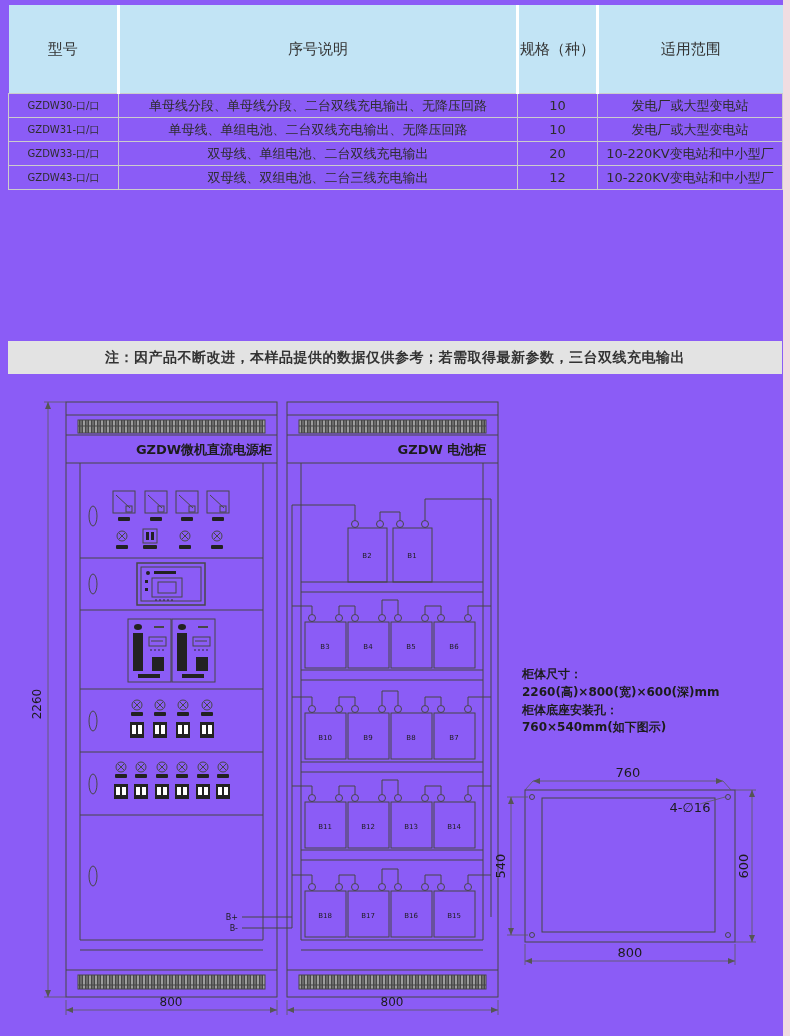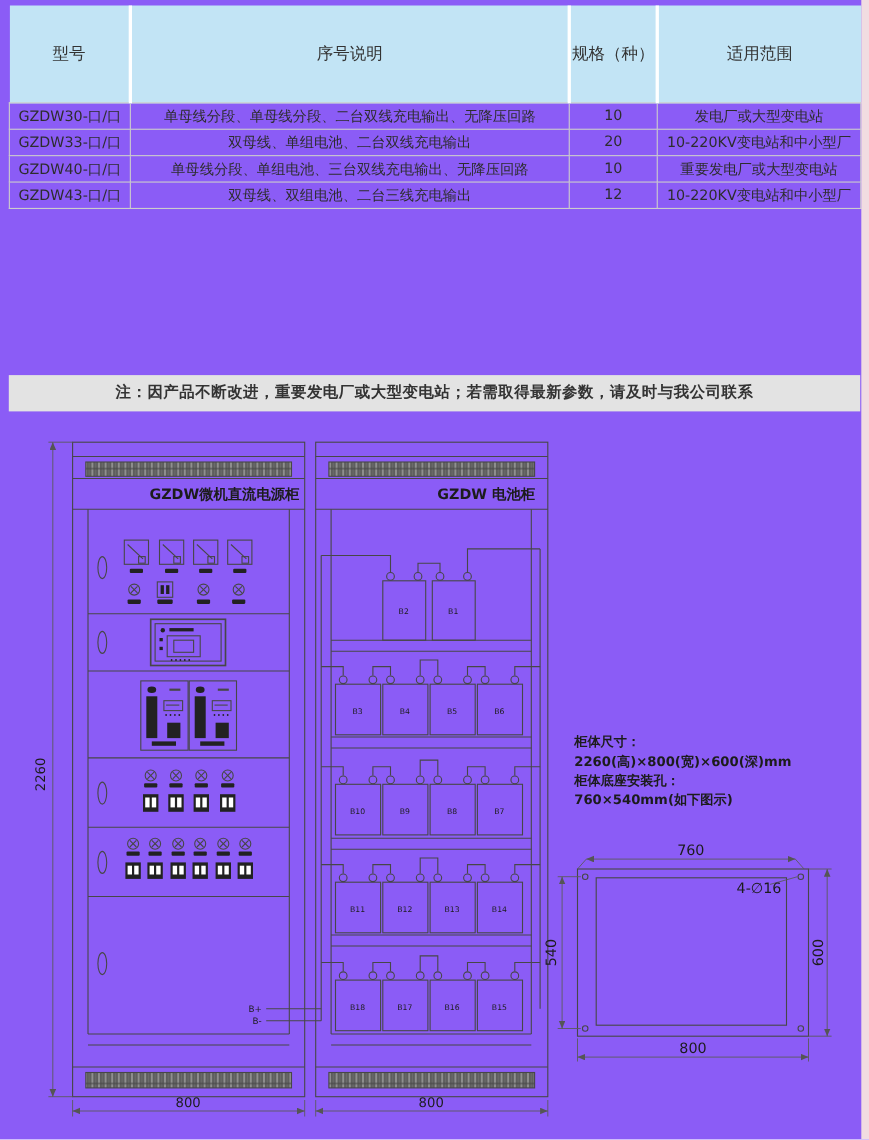--- a/index.html
+++ b/index.html
@@ -12,21 +12,21 @@
   table.spec-table { position:absolute; left:8px; top:5px; width:774px; border-collapse:collapse; table-layout:fixed; }
   table.spec-table th {
     background:#c2e4f5; height:88px; font-size:15px; font-weight:400; color:#333;
     border-right:3px solid #fff; text-align:center; padding:0;
   }
   table.spec-table th:last-child { border-right:none; }
   table.spec-table td {
     height:23px; font-size:13px; color:#2d2d2d; text-align:center; padding:0 2px;
     border:1px solid #cccccc; white-space:nowrap; overflow:hidden;
   }
-  table.spec-table td.c-model { font-size:13px; }
+  table.spec-table td.c-model { font-size:10px; }
   .note-bar {
     position:absolute; left:8px; top:341px; width:774px; height:33px; background:#e3e3e3;
     text-align:center; line-height:33px; font-size:14px; font-weight:bold; color:#333;
     letter-spacing:0.5px;
   }
   .drawing { position:absolute; left:0; top:374px; width:790px; height:662px; }
   svg { stroke:#474747; fill:none; stroke-width:1; }
   svg text { stroke:none; fill:#1c1c1c; }
   svg .thin { stroke:#5a5a5a; stroke-width:0.8; }
   svg .dark { fill:#222; stroke:none; }
@@ -58,42 +58,42 @@
       </tr>
     </thead>
     <tbody>
       <tr>
           <td class="c-model">GZDW30-口/口</td>
           <td>单母线分段、单母线分段、二台双线充电输出、无降压回路</td>
           <td>10</td>
           <td>发电厂或大型变电站</td>
         </tr>
       <tr>
+          <td class="c-model">GZDW31-口/口</td>
+          <td>单母线、单组电池、二台双线充电输出、无降压回路</td>
+          <td>10</td>
+          <td>发电厂或大型变电站</td>
+        </tr>
+      <tr>
           <td class="c-model">GZDW33-口/口</td>
           <td>双母线、单组电池、二台双线充电输出</td>
           <td>20</td>
           <td>10-220KV变电站和中小型厂</td>
-        </tr>
-      <tr>
-          <td class="c-model">GZDW40-口/口</td>
-          <td>单母线分段、单组电池、三台双线充电输出、无降压回路</td>
-          <td>10</td>
-          <td>重要发电厂或大型变电站</td>
         </tr>
       <tr>
           <td class="c-model">GZDW43-口/口</td>
           <td>双母线、双组电池、二台三线充电输出</td>
           <td>12</td>
           <td>10-220KV变电站和中小型厂</td>
         </tr>
     </tbody>
   </table>
 
   <div class="note-bar">
-    <span>注：因产品不断改进，重要发电厂或大型变电站；若需取得最新参数，请及时与我公司联系</span>
+    <span>注：因产品不断改进，本样品提供的数据仅供参考；若需取得最新参数，三台双线充电输出</span>
   </div>
 
   <div class="drawing">
   <svg width="790" height="662" viewBox="0 0 790 662" xmlns="http://www.w3.org/2000/svg">
     <defs>
       <pattern id="grille" width="6" height="13" patternUnits="userSpaceOnUse">
         <rect width="6" height="13" fill="#f4f4f4"></rect>
         <rect x="1.5" width="3" height="13" fill="#6b6b6b"></rect>
       </pattern>
       <marker id="arw" markerWidth="9" markerHeight="8" refX="7" refY="3" orient="auto-start-reverse" markerUnits="userSpaceOnUse">

